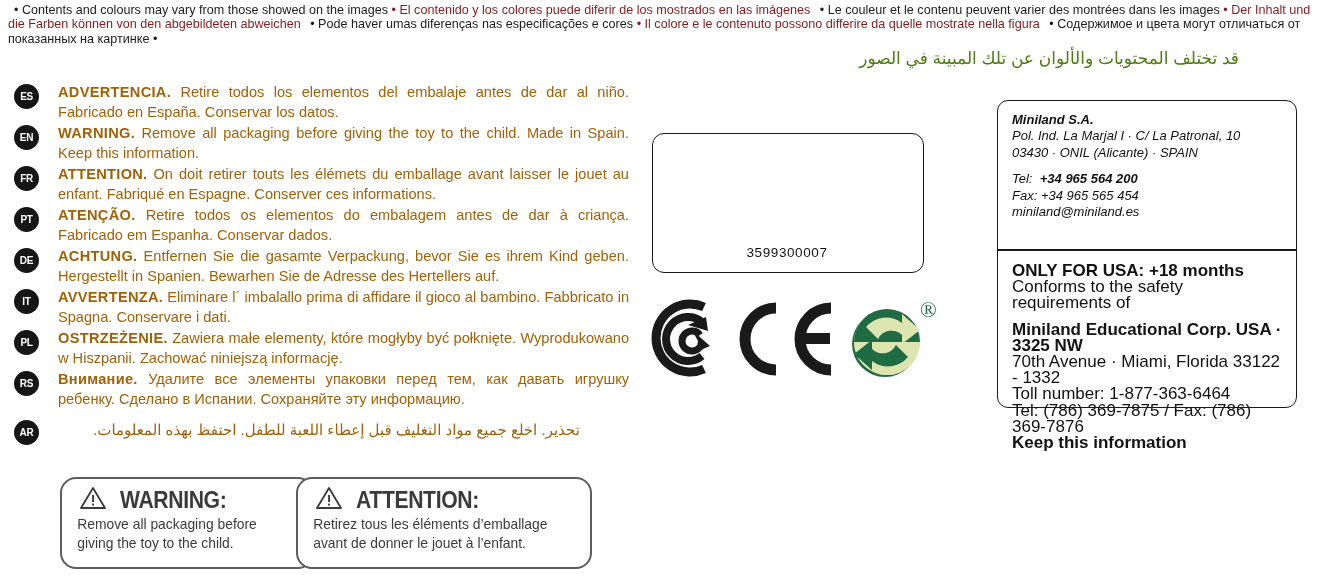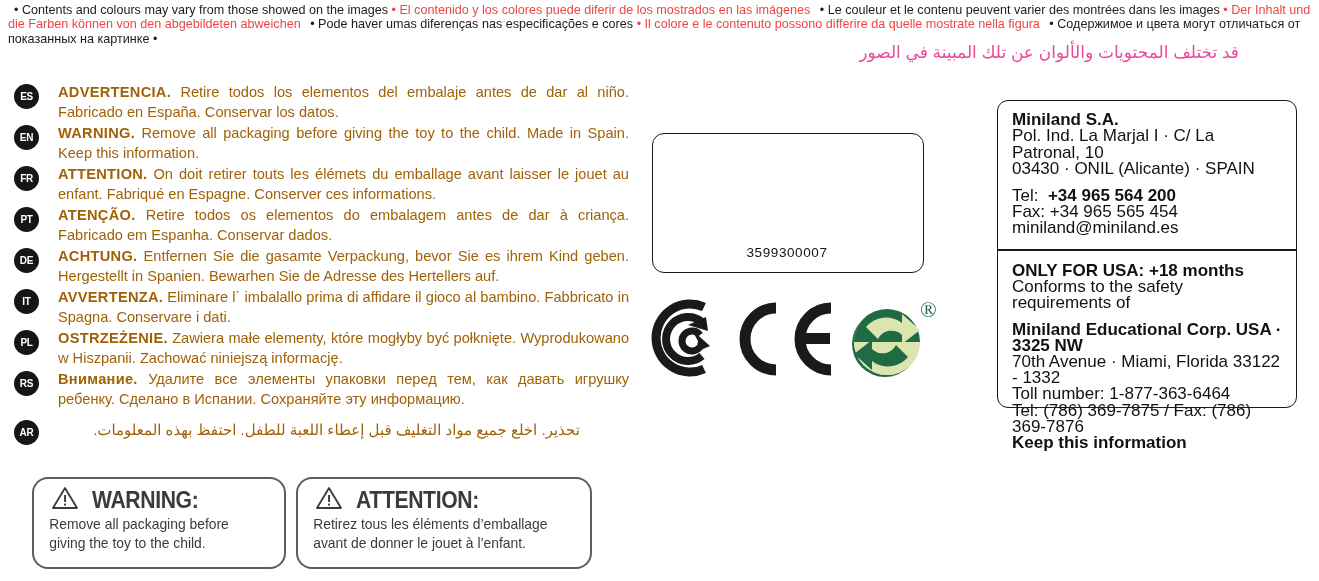--- a/index.html
+++ b/index.html
@@ -21,31 +21,31 @@
     position: absolute;
     left: 8px;
     top: 3px;
     width: 1303px;
     font-size: 12.6px;
     line-height: 14.3px;
     color: #3c3c3c;
     text-align: left;
   }
   #disclaimer .seg-dark { color: #1c1c1c; margin-left: 6px; }
-  #disclaimer .seg-gray { color: #ef4444; }
+  #disclaimer .seg-gray { color: #7f1d1d; }
 
   
   #disclaimer-ar {
     position: absolute;
     right: 80px;
-    top: 42px;
+    top: 48px;
     font-size: 17px;
     line-height: 22px;
     direction: rtl;
-    color: #ec4899;
+    color: #4d7c0f;
     letter-spacing: 0.5px;
     margin-left: 23px;
   }
 
   
   #warnings {
     position: absolute;
     left: 14px;
     top: 83px;
     width: 615px;
@@ -137,23 +137,24 @@
     top: 100px;
     width: 300px;
     height: 308px;
     border: 1.6px solid #1a1a1a;
     border-radius: 11px;
     box-sizing: border-box;
     background: #ffffff;
   }
   #address-inner {
     padding: 11px 13px 0 14px;
-    font-size: 17px;
+    font-size: 13px;
     line-height: 16.4px;
     color: #121212;
+    font-style: italic;
   }
   #address-inner .bold { font-weight: bold; }
   .addr-gap { height: 10px; }
   #addr-divider {
     position: absolute;
     left: 0;
     right: 0;
     top: 148px;
     height: 1.6px;
     background: #1a1a1a;
@@ -171,21 +172,21 @@
   #usa-inner .bold { font-weight: bold; }
 
   
   .wbox {
     position: absolute;
     border: 2.2px solid #5d5d5d;
     border-radius: 16px;
     box-sizing: border-box;
     background: #ffffff;
   }
-  #wbox-en { left: 32px;  top: 477px; width: 254px; height: 92px; }
+  #wbox-en { left: 60px;  top: 477px; width: 254px; height: 92px; }
   #wbox-fr { left: 296px; top: 477px; width: 296px; height: 92px; }
   .wbox-head {
     display: flex;
     align-items: center;
     gap: 14px;
     padding: 7px 0 0 18px;
   }
   .tri-icon { flex: 0 0 auto; }
   .wbox-title {
     font-size: 23px;

